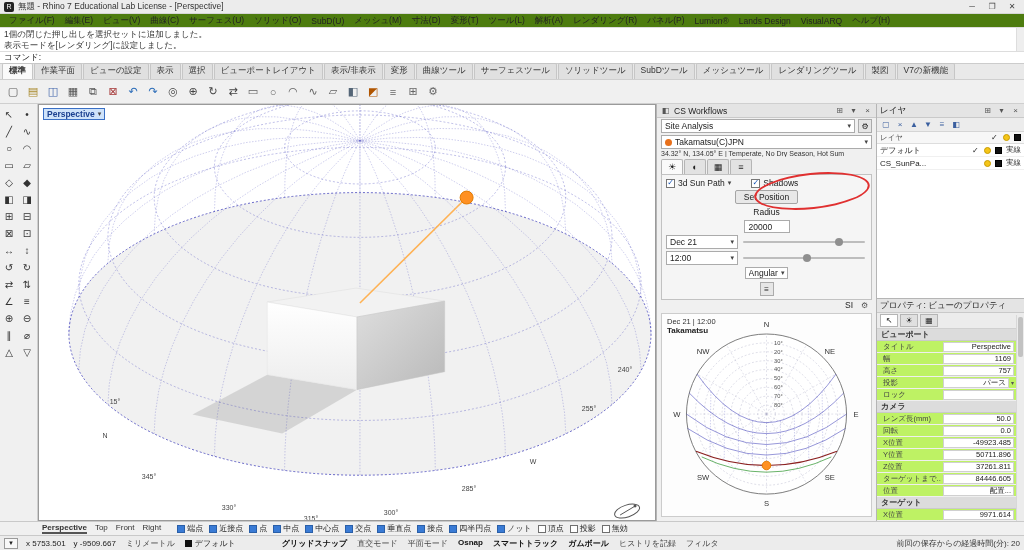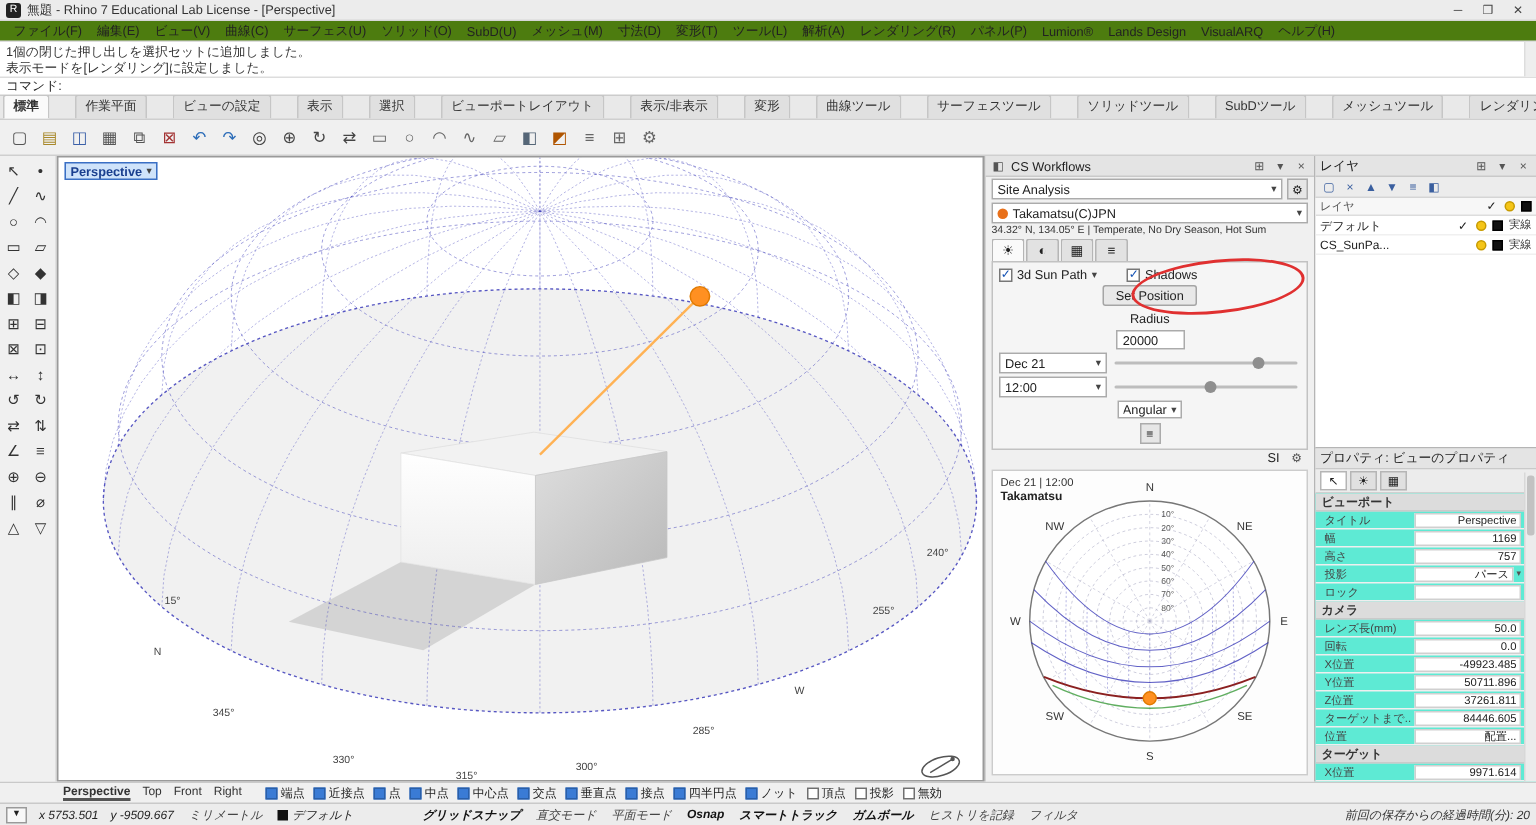--- a/index.html
+++ b/index.html
@@ -11,21 +11,21 @@
   .winbtn{width:16px;text-align:center;font-size:8px;color:#444;cursor:default;}
   
   .menubar{height:14px;background:#4d7c0f;border-bottom:1px solid #ddd;display:flex;align-items:center;padding:0 4px;}
   .menuitem{padding:0 5px;font-size:8.5px;white-space:nowrap;}
   
   .cmdhist{height:24px;background:#fff;border-bottom:1px solid #ddd;padding:1px 4px;position:relative;}
   .cmdhist div{line-height:11px;font-size:8.5px;color:#333;white-space:nowrap;}
   .cmdscroll{position:absolute;right:0;top:0;width:8px;height:100%;background:#eee;border-left:1px solid #ddd;}
   .cmdline{height:12px;background:#fff;border-bottom:1px solid #ccc;display:flex;align-items:center;padding:0 4px;font-size:8.5px;}
   
-  .ribbontabs{height:16px;background:#e9e9e9;display:flex;align-items:flex-end;padding:2px 2px 0 2px;gap:17px;border-bottom:1px solid #cfcfcf;}
+  .ribbontabs{height:16px;background:#e9e9e9;display:flex;align-items:flex-end;padding:2px 2px 0 2px;gap:1px;border-bottom:1px solid #cfcfcf;}
   .rtab{padding:1px 6px 2px 6px;background:#e0e0e0;border:1px solid #c6c6c6;border-bottom:none;border-radius:2px 2px 0 0;font-size:8.5px;white-space:nowrap;color:#333;}
   .rtab.on{background:#fafafa;font-weight:bold;}
   
   .toolbar{height:24px;background:#f0f0f0;border-bottom:1px solid #cfcfcf;display:flex;align-items:center;padding:0 4px;gap:2px;}
   .tbicon{width:18px;height:18px;display:flex;align-items:center;justify-content:center;font-size:11px;border:1px solid transparent;border-radius:2px;}
   
   .main{display:flex;height:417px;}
   .lefttools{width:38px;background:#f0f0f0;border-right:1px solid #cfcfcf;display:grid;grid-template-columns:18px 18px;align-content:start;padding-top:2px;justify-content:center;}
   .ltic{width:17px;height:17px;display:flex;align-items:center;justify-content:center;font-size:10px;color:#333;border:1px solid transparent;}
   .viewport{flex:1;position:relative;background:#fff;border:1px solid #9a9a9a;overflow:hidden;}
@@ -71,38 +71,38 @@
   .lcur{width:8px;color:#222;font-size:8px;}
   .lcur.on::after{content:"✓";}
   .bulb{width:7px;height:7px;border-radius:50%;background:#f5c518;border:1px solid #c79b00;}
   .colorsq{width:7px;height:7px;background:#111;border:1px solid #000;}
   .ltype{font-size:7.5px;color:#333;}
   
   .propspanel{flex:1;display:flex;flex-direction:column;position:relative;}
   .proptabs{height:16px;display:flex;gap:2px;align-items:center;padding:1px 3px;background:#ececec;border-bottom:1px solid #d0d0d0;}
   .ptab{width:18px;height:13px;background:#e0e0e0;border:1px solid #b5b5b5;display:flex;align-items:center;justify-content:center;font-size:8px;}
   .ptab.on{background:#fff;}
-  .propbody{flex:1;background:#5eead4;overflow:hidden;padding-right:8px;}
+  .propbody{flex:1;background:#bef264;overflow:hidden;padding-right:8px;}
   .pscroll{position:absolute;right:0;top:16px;bottom:0;width:8px;background:#ececec;border-left:1px solid #d8d8d8;}
   .pscroll .thumb{position:absolute;top:2px;left:1px;width:5px;height:40px;background:#c2c2c2;border-radius:2px;}
   .psec{height:12px;background:#dcdcdc;border-bottom:1px solid #cacaca;display:flex;align-items:center;padding:0 4px;font-weight:bold;font-size:8px;color:#333;}
   .prow{height:12px;display:flex;align-items:center;padding:0 2px 0 6px;gap:2px;border-bottom:1px solid #efefef;}
   .plabel{width:58px;font-size:7.5px;color:#444;white-space:nowrap;overflow:hidden;}
   .pval{flex:1;background:#fff;border:1px solid #d0d0d0;height:10px;display:flex;align-items:center;justify-content:flex-end;padding:0 2px;font-size:7.5px;white-space:nowrap;overflow:hidden;}
   .prow .pcaret{display:none;font-size:6px;color:#555;}
   .prow .pcaret.on{display:inline;}
   
   .osnapbar{height:14px;background:#f0f0f0;border-top:1px solid #c9c9c9;display:flex;align-items:center;padding-left:42px;gap:6px;font-size:8px;}
   .vptabs{display:flex;gap:8px;margin-right:10px;}
   .vptab{color:#333;}
   .vptab.on{font-weight:bold;border-bottom:2px solid #555;}
   .osnapitem{display:flex;align-items:center;gap:2px;white-space:nowrap;}
   .oscb{width:8px;height:8px;border:1px solid #6f6f6f;background:#fff;}
   .oscb.on{background:#3a7bd5;border-color:#2a5fa8;}
-  .statusbar{height:15px;background:#ececec;border-top:1px solid #c9c9c9;display:flex;align-items:center;padding:0 4px;gap:8px;font-size:8px;font-style:italic;}
+  .statusbar{height:15px;background:#ececec;border-top:1px solid #c9c9c9;display:flex;align-items:center;padding:0 4px;gap:8px;font-size:8px;}
   .histbtn{width:14px;height:11px;border:1px solid #9a9a9a;background:#f8f8f8;display:flex;align-items:center;justify-content:center;font-size:6px;}
   .coord{white-space:nowrap;color:#222;}
   .chip{display:flex;align-items:center;gap:3px;white-space:nowrap;}
   .chip .sq{width:7px;height:7px;background:#111;}
   .stoggle{white-space:nowrap;color:#444;padding:0 2px;}
   .stoggle.on{font-weight:bold;color:#111;}
   .timer{margin-left:auto;white-space:nowrap;color:#333;}
   svg text{font-family:"Liberation Sans","DejaVu Sans",sans-serif;}
 </style>
 </head>

